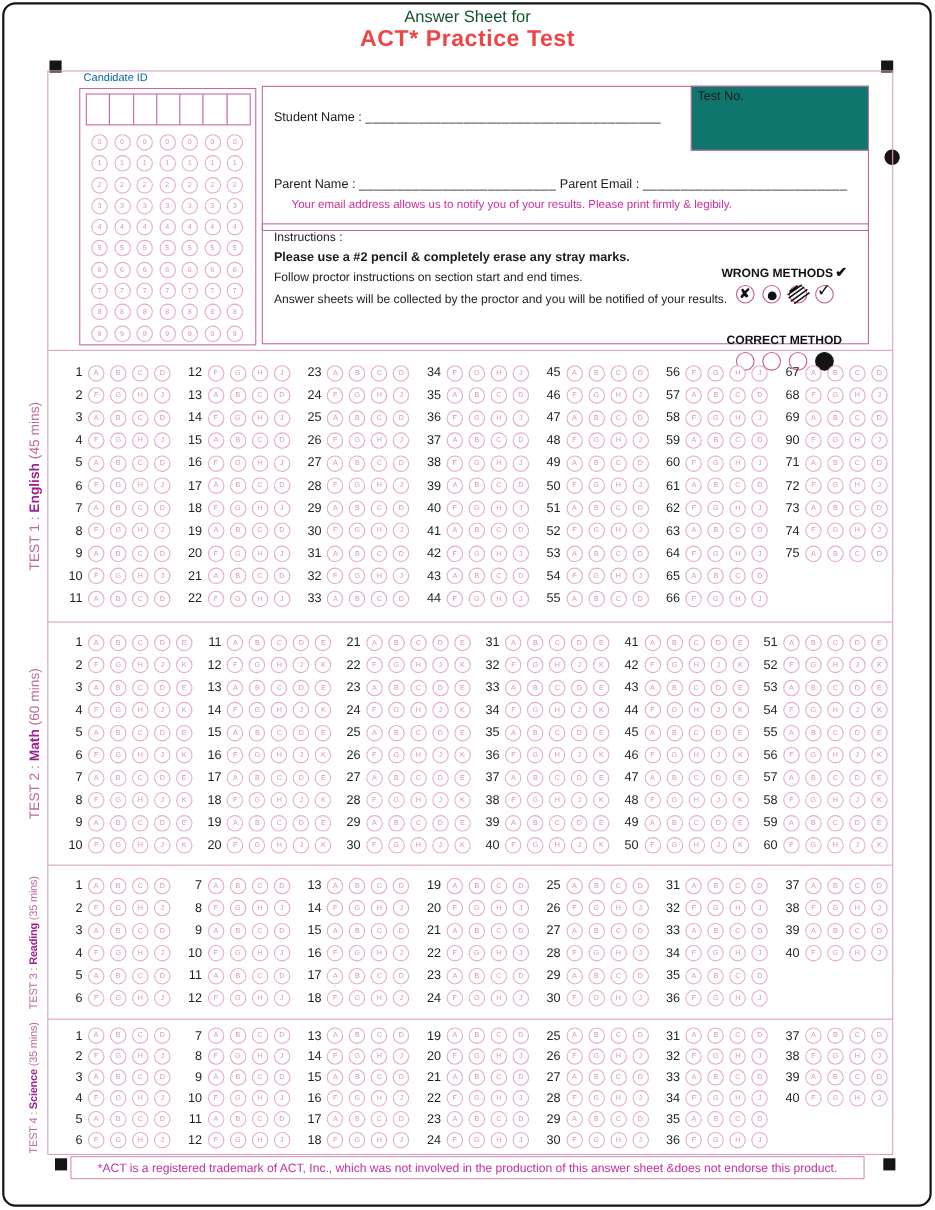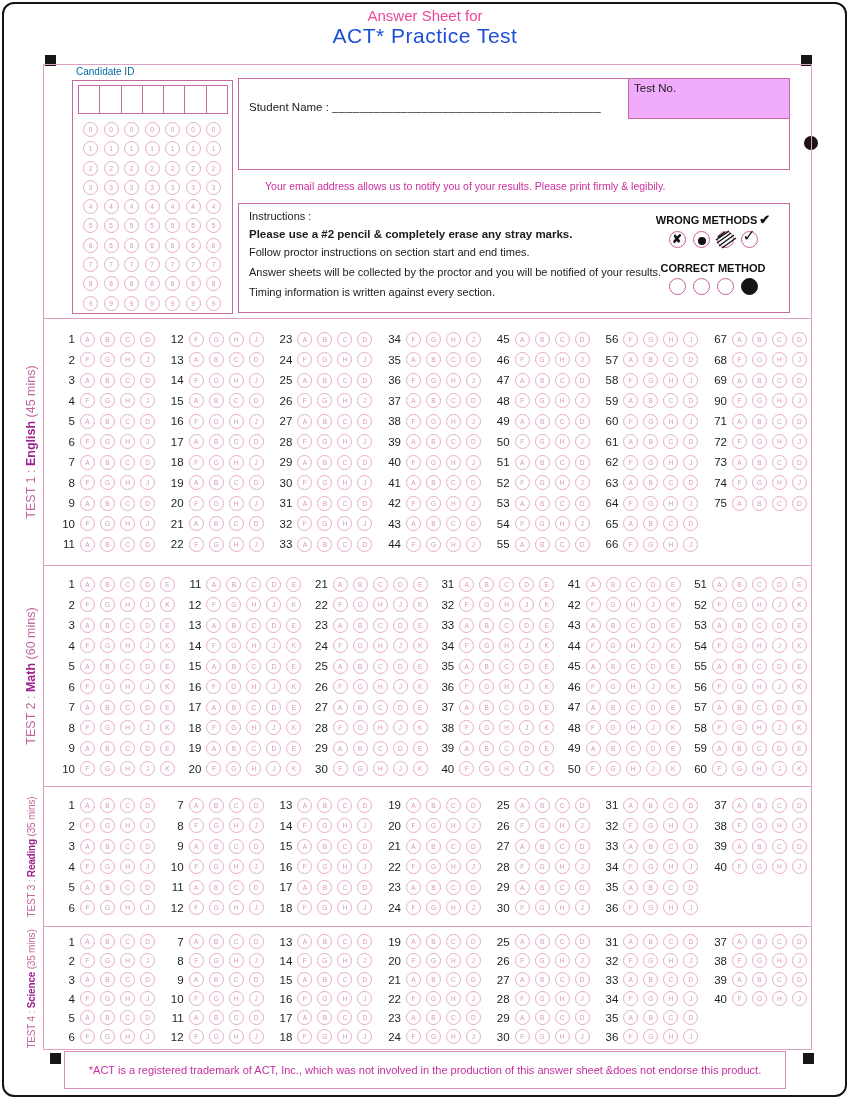--- a/index.html
+++ b/index.html
@@ -3,55 +3,55 @@
 <meta charset="utf-8">
 <style>
   * { margin:0; padding:0; box-sizing:border-box; }
   html,body { background:#fff; }
   body { width:850px; height:1100px; position:relative; font-family:"Liberation Sans", sans-serif; color:#1b1b1b; overflow:hidden; }
 
   .page-border { position:absolute; left:2px; top:2px; width:845px; height:1095px; border:2px solid #141414; border-radius:12px; }
 
   
   .title-wrap { position:absolute; top:7px; left:0; width:100%; text-align:center; }
-  .title-1 { font-size:15px; color:#ec4899; }
-  .title-2 { font-size:21px; font-weight:normal; color:#1d4ed8; letter-spacing:0.5px; }
+  .title-1 { font-size:15px; color:#14532d; }
+  .title-2 { font-size:21px; font-weight:bold; color:#ef4444; letter-spacing:0.5px; }
 
   
   .regsq { position:absolute; width:11px; height:11px; background:#161616; }
   .regdot { position:absolute; width:14px; height:14px; background:#1d1212; border-radius:50%; }
 
   
   .main-box { position:absolute; left:43px; top:64px; width:769px; height:986px; border:1px solid #dca0c4; }
 
   
   .cand-label { position:absolute; left:76px; top:66px; font-size:10px; color:#0369a1; }
   .cand-box { position:absolute; left:72px; top:80px; width:161px; height:234px; border:1px solid #c56a9f; background:#fff; }
   .cand-cells { position:absolute; left:5px; top:4px; right:5px; height:29px; display:flex; }
   .cand-cell { flex:1; border:1px solid #c56a9f; margin-right:-1px; background:#fff; }
   .cand-grid { position:absolute; left:10px; top:41px; display:grid; grid-template-columns:repeat(7,15px); column-gap:5.5px; row-gap:4.3px; }
 
   
   .bub { width:15px; height:15px; border:1px solid #e6accb; border-radius:50%; color:#d897bc; font-size:6.5px; line-height:13px; text-align:center; background:#fff; }
 
   
-  .stud-box { position:absolute; left:238px; top:78px; width:552px; height:92px; border:1px solid #c56a9f; }
-  .testno-box { position:absolute; left:628px; top:78px; width:162px; height:41px; border:1px solid #c56a9f; background:#f0abfc; }
+  .stud-box { position:absolute; left:238px; top:78px; width:552px; height:132px; border:1px solid #c56a9f; }
+  .testno-box { position:absolute; left:628px; top:78px; width:162px; height:59px; border:1px solid #c56a9f; background:#0f766e; }
   .testno-label { position:absolute; left:5px; top:3px; font-size:11.5px; color:#1b1b1b; }
   .stud-row { position:absolute; left:10px; font-size:11.5px; color:#1b1b1b; white-space:nowrap; }
   .blank-line { letter-spacing:0.5px; color:#1b1b1b; }
   .stud-note { position:absolute; left:26px; top:101px; font-size:10.5px; color:#cc2f9f; }
 
   
   .instr-box { position:absolute; left:238px; top:203px; width:552px; height:110px; border:1px solid #c56a9f; padding:6px 10px; }
   .instr-h { font-size:11px; margin-bottom:6px; }
   .instr-b { font-size:11.5px; font-weight:bold; margin-bottom:6px; }
   .instr-l { font-size:11px; margin-bottom:8px; }
   .methods { position:absolute; right:6px; top:8px; width:140px; text-align:center; }
-  .meth-h { font-size:11px; font-weight:bold; color:#111; white-space:nowrap; }
+  .meth-h { font-size:11px; font-weight:bold; color:#111; white-space:nowrap;margin-top:28px; }
   .meth-row { display:flex; justify-content:center; gap:7px; margin-top:4px; }
   .mcirc { width:17px; height:17px; border:1px solid #c85f9e; border-radius:50%; position:relative; background:#fff; }
   .mcirc .xmark { position:absolute; left:0; top:0; width:100%; height:100%; font-size:12px; line-height:15px; color:#111; font-weight:bold; }
   .mcirc .dot { position:absolute; left:4.5px; top:4.5px; width:8px; height:8px; background:#111; border-radius:50%; }
   .mcirc.filled { background:#141414; border-color:#141414; }
   .mcirc .chk { position:absolute; left:1px; top:-6px; font-size:16px; color:#111; }
   .hdr-check { font-size:13px; color:#111; margin-left:2px; }
   .scrib-svg { position:absolute; left:-3px; top:-3px; }
   .correct-wrap { margin-top:14px; }
 
@@ -74,21 +74,21 @@
   .qnum { width:20px; text-align:right; margin-right:5px; font-size:11.5px; color:#1f1f1f; }
   .qrow .bub { margin-right:5px; }
   .qrow .bub:last-child { margin-right:0; }
 
   .vlabel { position:absolute; top:50%; left:-12px; transform:translate(-50%,-50%) rotate(-90deg); white-space:nowrap; color:#c2679c; }
   #sec-english .vlabel, #sec-math .vlabel { font-size:12.5px; }
   #sec-reading .vlabel, #sec-science .vlabel { font-size:10px; letter-spacing:-0.2px; }
   .vlabel .sec-name { font-weight:bold; color:#9c2390; }
 
   
-  .footer-box { position:absolute; left:64px; top:1051px; width:722px; height:38px; border:1px solid #d48fb9; display:flex; align-items:center; justify-content:center; }
+  .footer-box { position:absolute; left:64px; top:1051px; width:722px; height:21px; border:1px solid #d48fb9; display:flex; align-items:center; justify-content:center; }
   .footer-text { font-size:11px; color:#c42f9f; }
 </style>
 </head>
 <body>
 
 <div class="page-border"></div>
 
 <div class="title-wrap">
   <div class="title-1">Answer Sheet for</div>
   <div class="title-2">ACT* Practice Test</div>
@@ -185,32 +185,37 @@
       <div class="bub">9</div>
       <div class="bub">9</div>
     </div>
 </div>
 
 <div class="stud-box">
   <div class="stud-row" style="top:22px;">
     <span>Student Name :</span>
     <span class="blank-line">_______________________________________</span>
   </div>
+  <div class="stud-row" style="top:83px;">
+    <span>Parent Name :</span>
+    <span class="blank-line">__________________________</span>
+    <span>Parent Email :</span>
+    <span class="blank-line">___________________________</span>
+  </div>
   <div class="stud-note">Your email address allows us to notify you of your results. Please print firmly &amp; legibily.</div>
 </div>
 <div class="testno-box">
   <div class="testno-label">Test No.</div>
 </div>
 
 <div class="instr-box">
   <div class="instr-h">Instructions :</div>
   <div class="instr-b">Please use a #2 pencil &amp; completely erase any stray marks.</div>
   <div class="instr-l">Follow proctor instructions on section start and end times.</div>
   <div class="instr-l">Answer sheets will be collected by the proctor and you will be notified of your results.</div>
-  <div class="instr-l">Timing information is written against every section.</div>
 
   <div class="methods">
     <div class="meth-h"><span>WRONG METHODS</span><span class="hdr-check">✔</span></div>
     <div class="meth-row">
       <div class="mcirc">
           <span class="xmark">✘</span>
         </div>
       <div class="mcirc">
           <span class="dot"></span>
         </div>

